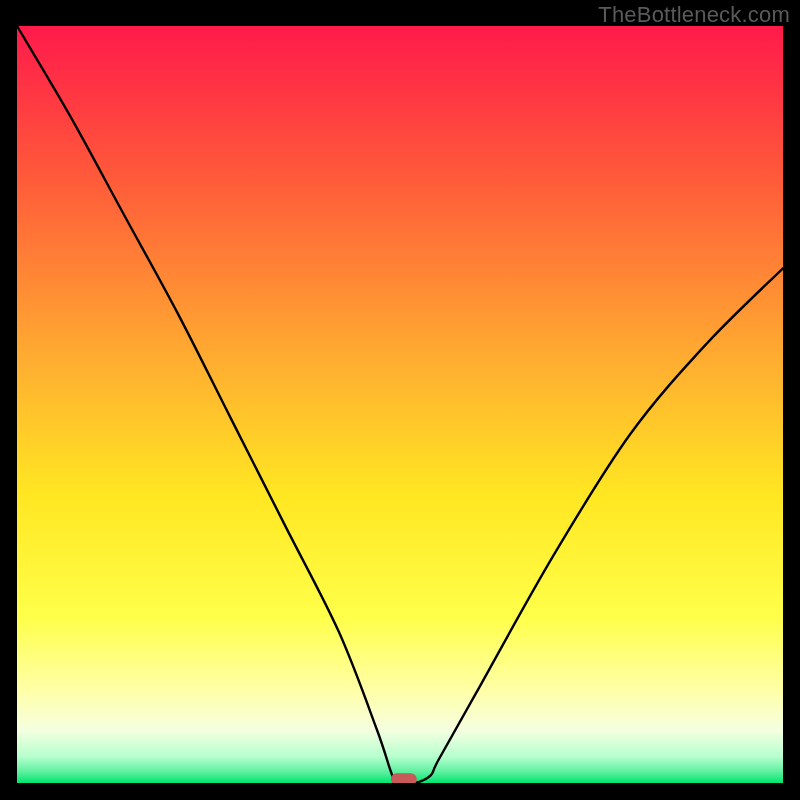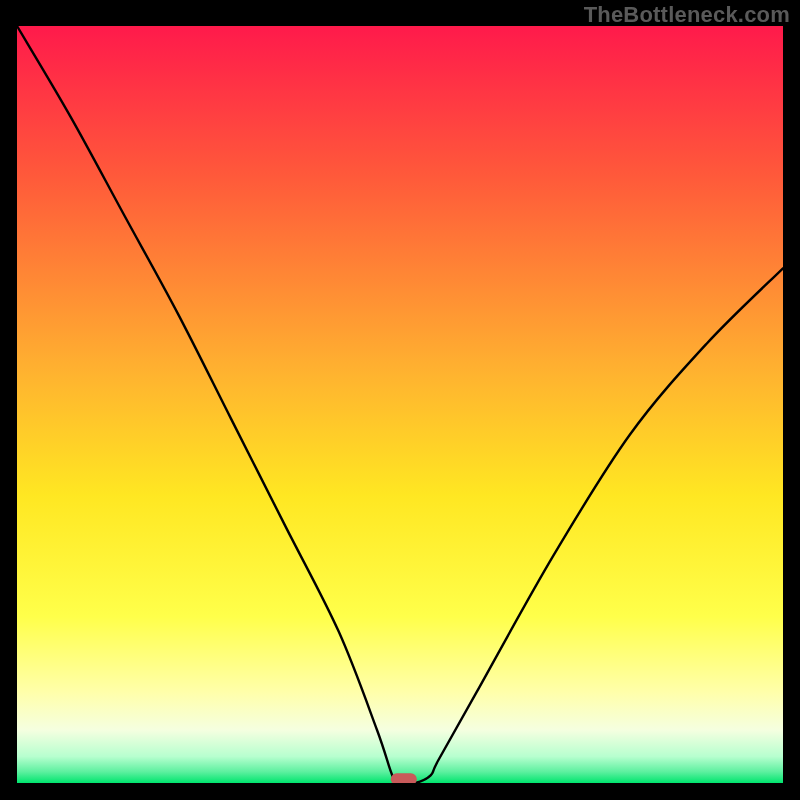--- a/index.html
+++ b/index.html
@@ -16,21 +16,21 @@
     width: 800px;
     height: 800px;
     background: #000;
   }
   .watermark {
     position: absolute;
     top: 2px;
     right: 10px;
     color: #5a5a5a;
     font-size: 22px;
-    font-weight: 700;
+    font-weight: 400;
     letter-spacing: 0.2px;
     z-index: 20;
     text-align: right;
   }
   .plot-area {
     position: absolute;
     left: 17px;
     top: 26px;
     width: 766px;
     height: 757px;

